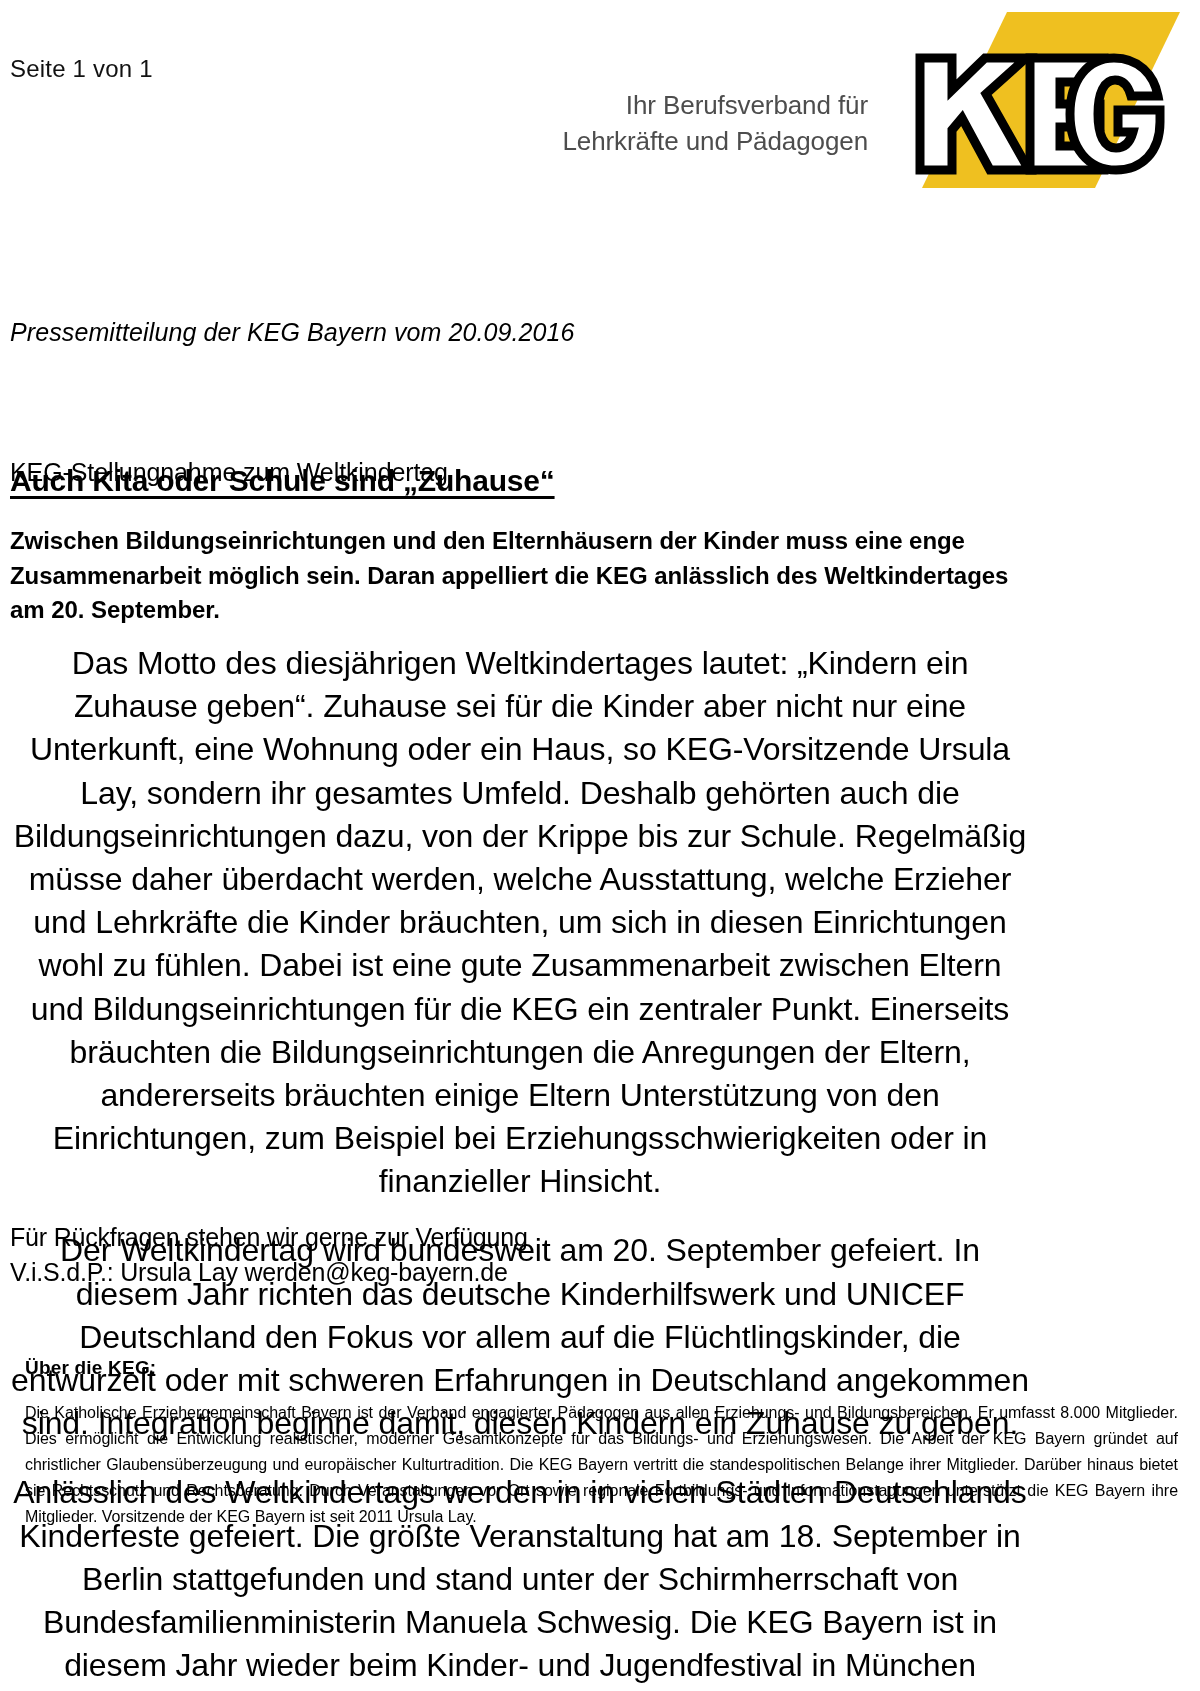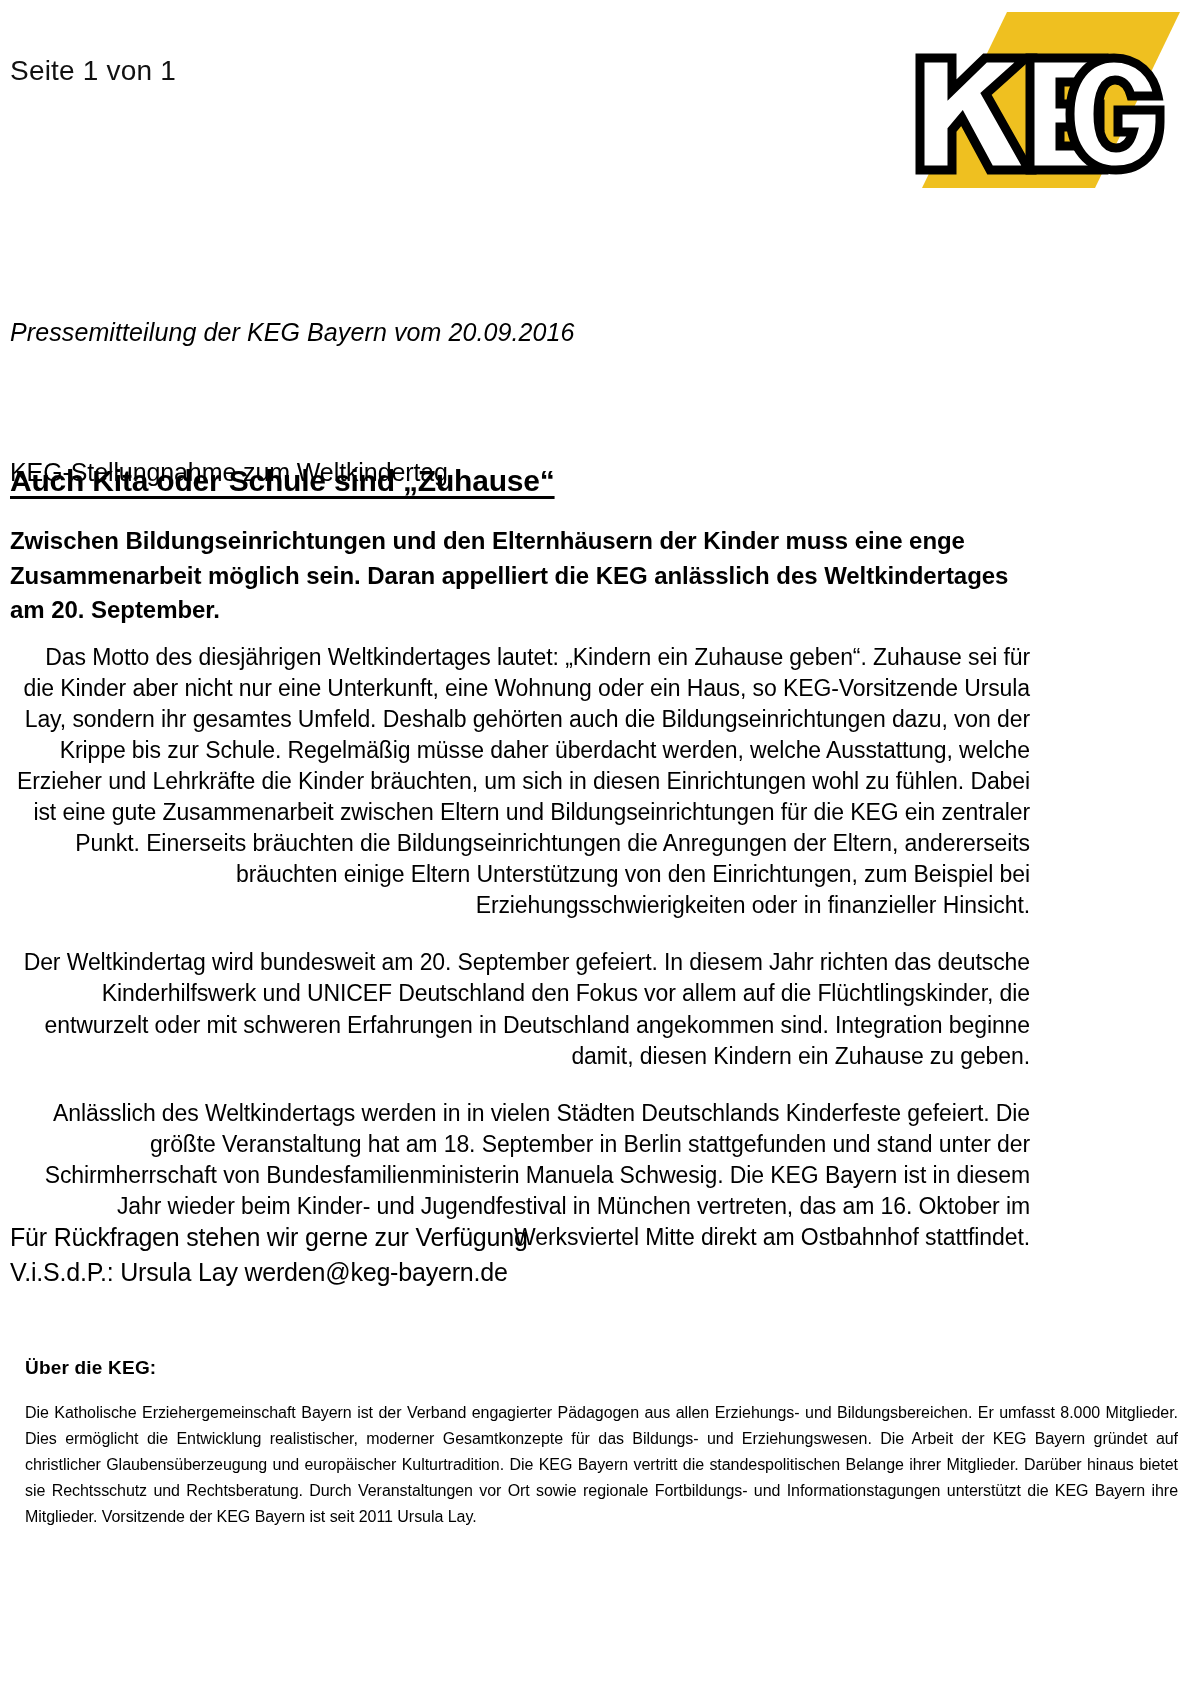--- a/index.html
+++ b/index.html
@@ -23,21 +23,21 @@
     height: 1691px;
     box-sizing: border-box;
     padding: 0;
   }
 
   
   .page-indicator {
     position: absolute;
     left: 10px;
     top: 55px;
-    font-size: 28px;
+    font-size: 24px;
     letter-spacing: 0.2px;
     color: #111111;
     white-space: nowrap;
   }
 
   .brandblock {
     position: absolute;
     left: 455px;
     top: 10px;
     width: 735px;
@@ -117,25 +117,25 @@
   }
 
   .body-col {
     position: absolute;
     left: 10px;
     top: 642px;
     width: 1020px;
   }
   .body-col p {
     margin: 0 0 26px 0;
-    font-size: 23px;
+    font-size: 32px;
     font-stretch: condensed;
     line-height: 1.35;
     letter-spacing: -0.1px;
-    text-align: right;
+    text-align: center;
   }
   .body-col p:last-child { margin-bottom: 0; margin-top: 20px; }
 
   .contact {
     position: absolute;
     left: 10px;
     top: 1220px;
     width: 900px;
     font-size: 25px;
     line-height: 1.38;
@@ -171,20 +171,22 @@
 </style>
 </head>
 <body>
 
 <div class="page">
 
   <div class="page-indicator">Seite 1 von 1</div>
 
   <div class="brandblock">
 
+    <div class="brand-tagline">Ihr Berufsverband für
+Lehrkräfte und Pädagogen</div>
 
     <div class="logo-mark">
       <svg width="300" height="180" viewBox="0 0 300 180" xmlns="http://www.w3.org/2000/svg">
 
         <polygon points="117,2 290,2 205,178 32,178" fill="#EFC020"></polygon>
 
         <path d="M30,48 L30,160 L62,160 L62,120 L72,108 L100,160 L139,160 L96,84 L136,48 L95,48 L62,80 L62,48 Z" fill="#ffffff" stroke="#000000" stroke-width="9" stroke-linejoin="miter"></path>
 
         <path d="M140,48 L140,160 L214,160 L214,136 L170,136 L170,117 L210,117 L210,94 L170,94 L170,72 L214,72 L214,48 Z" fill="#ffffff" stroke="#000000" stroke-width="9" stroke-linejoin="miter"></path>
 

